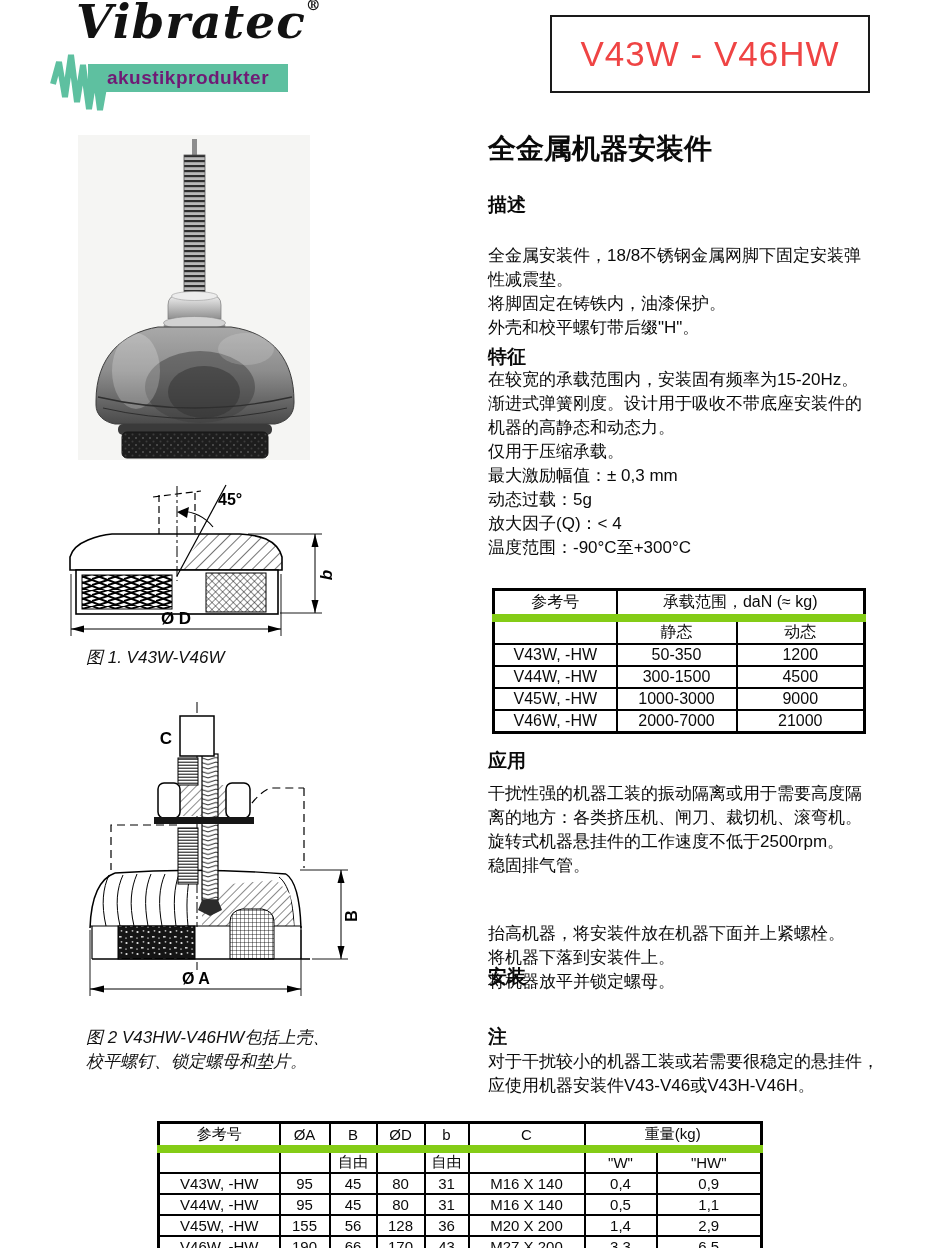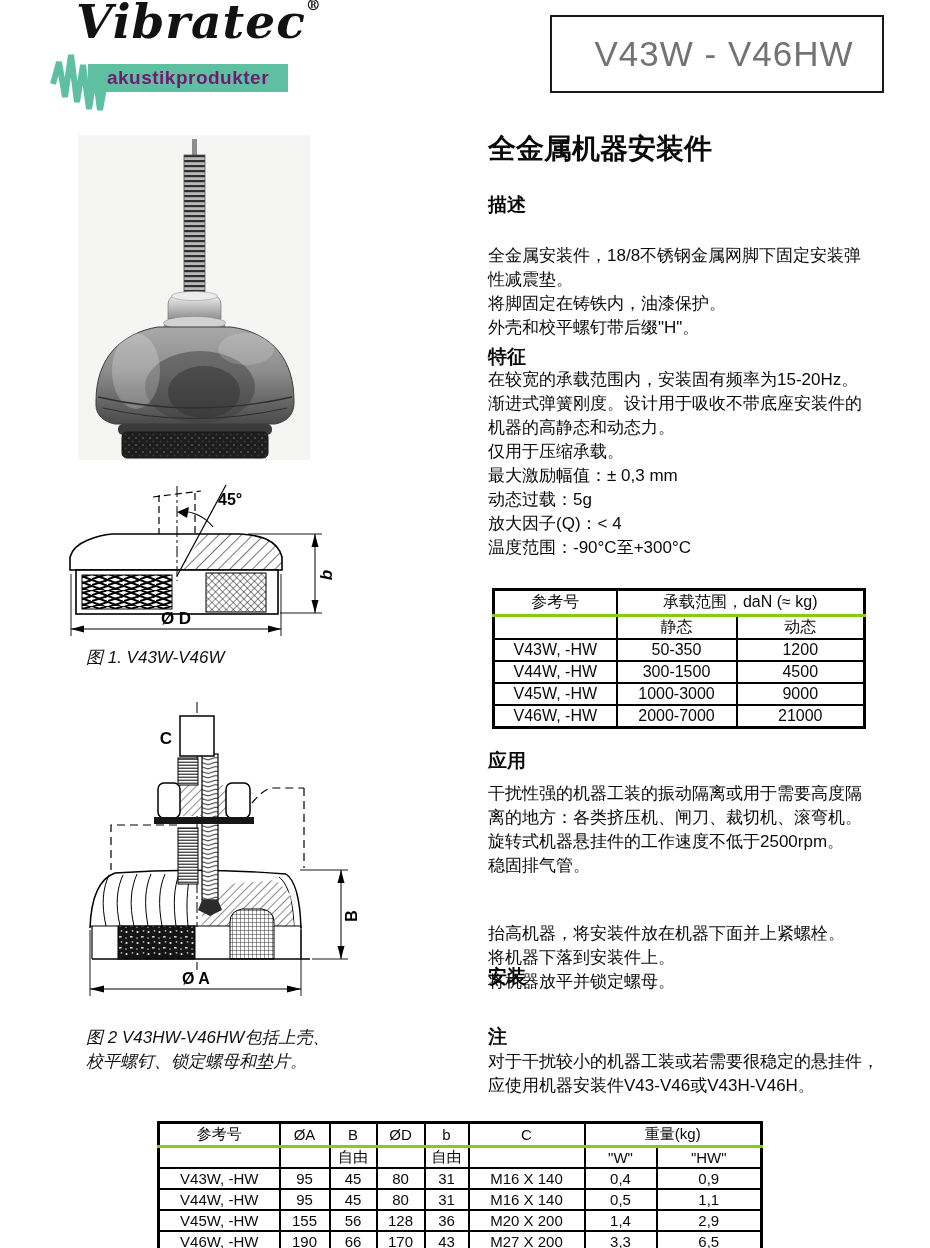--- a/index.html
+++ b/index.html
@@ -7,32 +7,32 @@
         font-family:"Liberation Sans",sans-serif;color:#0a0a0a;}
   .abs{position:absolute;}
   
   .brand{font-family:"DejaVu Serif","Liberation Serif",serif;font-style:italic;font-weight:700;
          font-size:47px;color:#121212;letter-spacing:1px;line-height:1;}
   .brand sup{font-size:15px;font-style:normal;vertical-align:28px;letter-spacing:0;}
   .banner{background:#5ec0a0;color:#701a75;font-weight:700;font-size:19px;
           display:flex;align-items:center;justify-content:center;letter-spacing:.5px;}
   
   .titlebox{border:2.5px solid #1a1a1a;display:flex;align-items:center;justify-content:center;
-            font-size:35px;letter-spacing:1px;color:#737373;padding-left:14px;}
+            font-size:35px;letter-spacing:1px;color:#ef4444;}
   
   .h1{font-size:28px;font-weight:700;}
   .h2{font-size:19px;font-weight:700;}
   .body-lines div{font-size:17px;line-height:24px;white-space:nowrap;}
   .cap{font-style:italic;font-size:17px;line-height:24px;color:#111;}
   
   table{border-collapse:collapse;table-layout:fixed;background:#fff;}
   table.dt{border:3px solid #000;}
   .dt td{border:2px solid #000;text-align:center;vertical-align:middle;padding:0;
          overflow:hidden;white-space:nowrap;}
-  .dt tr.hdr td{border-bottom:3px solid #84cc16;}
+  .dt tr.hdr td{border-bottom:8px solid #84cc16;}
   .t1 td{font-size:16px;height:20px;}
   .t1 tr.hdr td{height:23px;}
   .t2 td{font-size:15px;height:19px;}
   .t2 tr.hdr td{height:21px;}
 </style>
 </head>
 <body>
 
 <div class="page">
 

